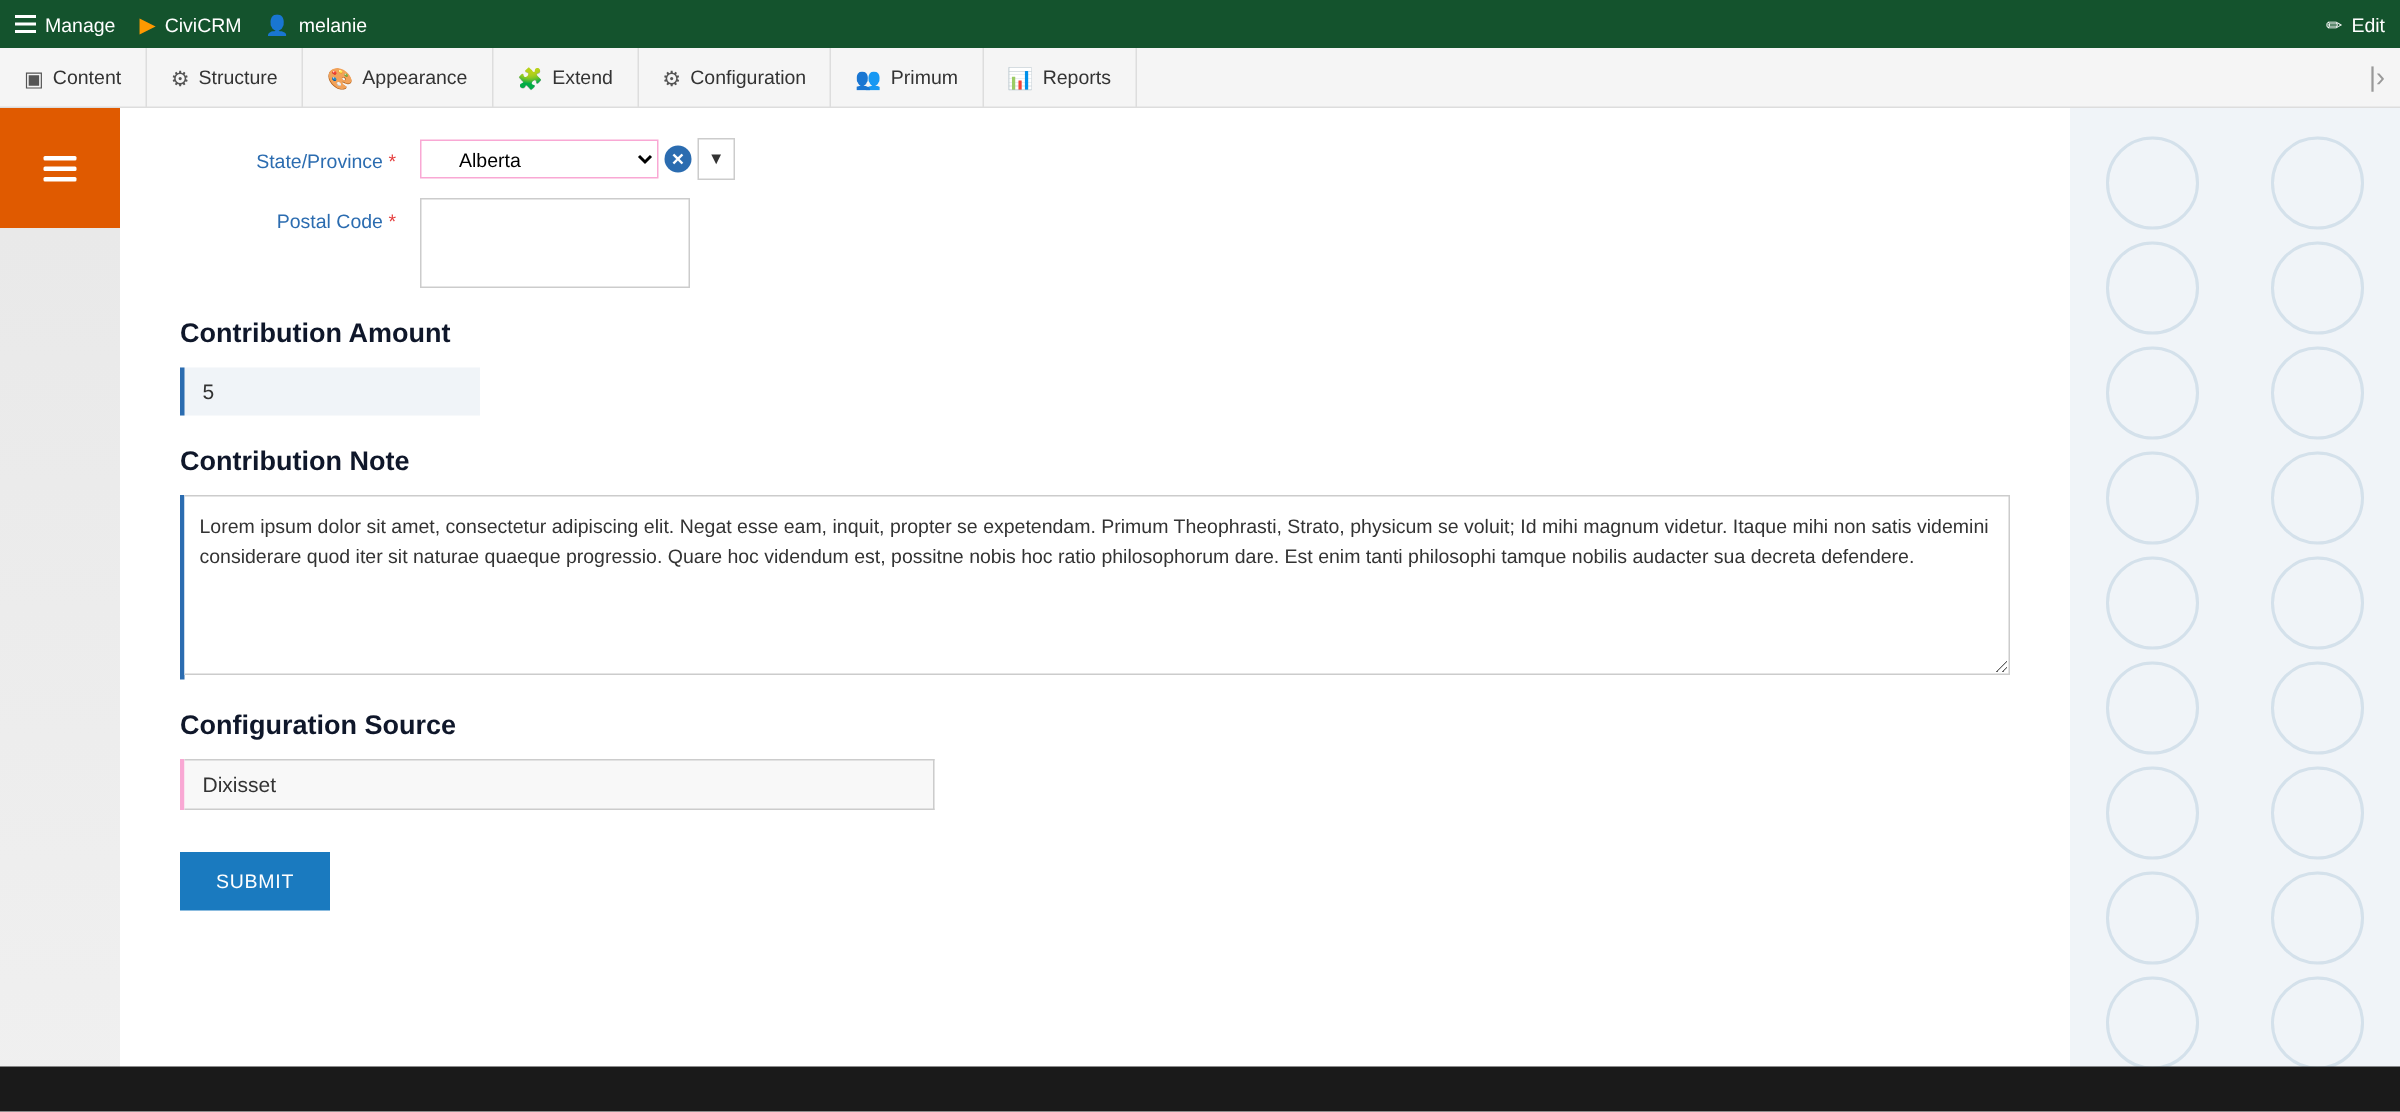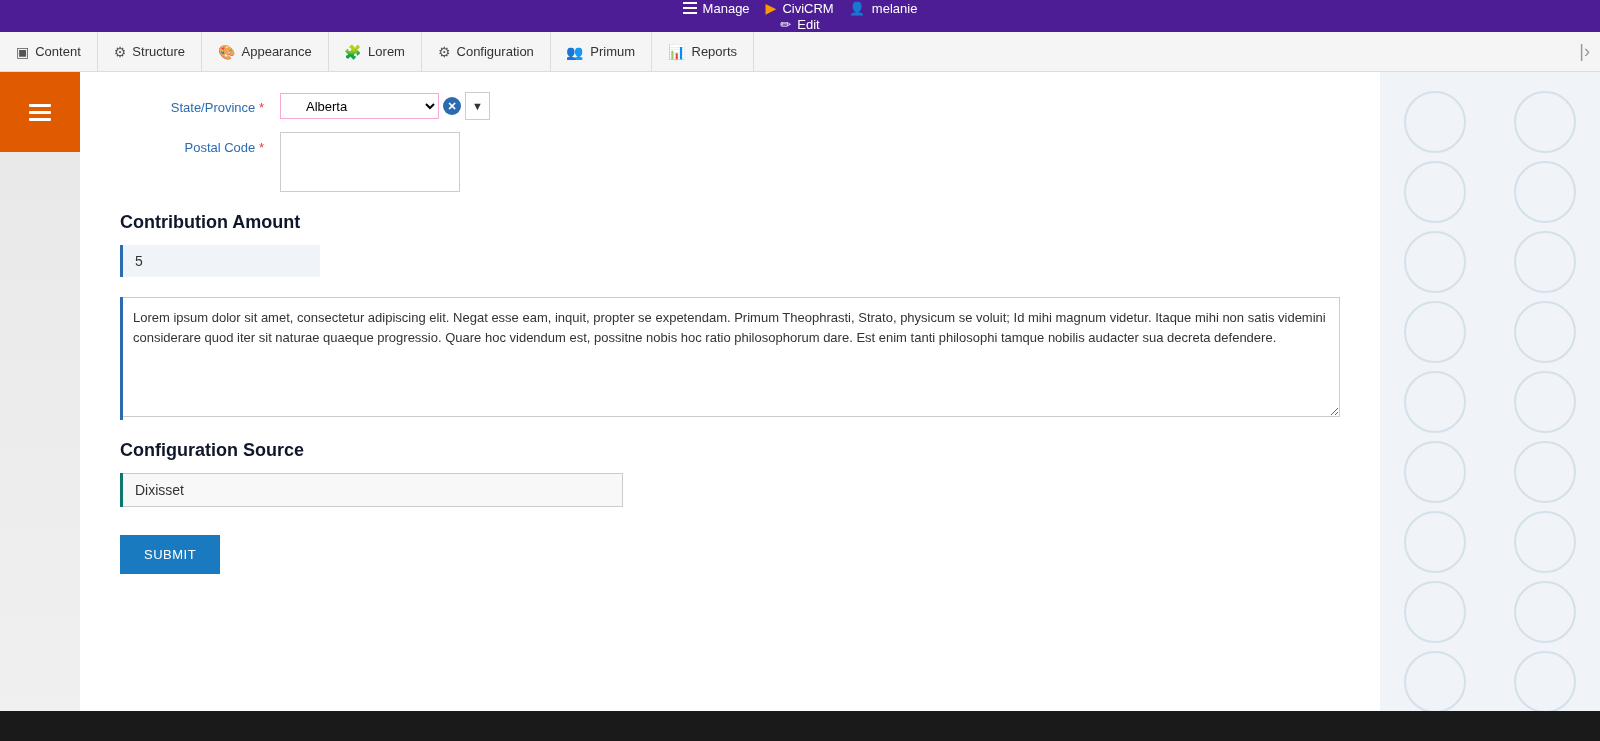--- a/index.html
+++ b/index.html
@@ -1,27 +1,26 @@
 <!DOCTYPE html>
 <html><head>
   <meta charset="utf-8">
   <style>
     * { margin: 0; padding: 0; box-sizing: border-box; }
     body { font-family: Arial, sans-serif; font-size: 14px; background: #fff; width: 1600px; height: 741px; overflow: hidden; }
 
     
     .top-bar {
-      background: #4c1d95;
+      background: #14532d;
       height: 32px;
       display: flex;
       align-items: center;
       justify-content: space-between;
       padding: 0 10px;
       color: #fff;
-      flex-direction: column;
     }
     .top-bar-left { display: flex; align-items: center; gap: 16px; }
     .top-bar-right { display: flex; align-items: center; gap: 8px; }
     .top-bar-item { display: flex; align-items: center; gap: 6px; font-size: 13px; cursor: pointer; color: #fff; }
 
     
     .nav-bar {
       background: #f5f5f5;
       border-bottom: 1px solid #ddd;
       height: 40px;
@@ -179,21 +178,21 @@
       font-size: 13px;
       color: #333;
       padding: 10px;
       resize: vertical;
       font-family: Arial, sans-serif;
       line-height: 1.5;
       background: #fff;
     }
 
     .contribution-source-wrapper {
-      border-left: 3px solid #0f766e;
+      border-left: 3px solid #f9a8d4;
       margin-bottom: 28px;
     }
     .contribution-source-input {
       width: 500px;
       border: 1px solid #ccc;
       border-left: none;
       padding: 8px 12px;
       font-size: 14px;
       color: #333;
       background: #f8f8f8;
@@ -259,21 +258,21 @@
   <div class="nav-item">
     <span class="nav-icon">⚙</span>
     <span>Structure</span>
   </div>
   <div class="nav-item">
     <span class="nav-icon">🎨</span>
     <span>Appearance</span>
   </div>
   <div class="nav-item">
     <span class="nav-icon">🧩</span>
-    <span>Lorem</span>
+    <span>Extend</span>
   </div>
   <div class="nav-item">
     <span class="nav-icon">⚙</span>
     <span>Configuration</span>
   </div>
   <div class="nav-item">
     <span class="nav-icon">👥</span>
     <span>Primum</span>
   </div>
   <div class="nav-item">
@@ -325,20 +324,21 @@
       <textarea class="postal-input" style=""></textarea>
     </div>
 
     
     <div class="section-title">Contribution Amount</div>
     <div class="contribution-amount-field">
       <span>5</span>
     </div>
 
     
+    <div class="section-title">Contribution Note</div>
     <div class="contribution-note-wrapper">
       <textarea class="contribution-note-textarea" style="">Lorem ipsum dolor sit amet, consectetur adipiscing elit. Negat esse eam, inquit, propter se expetendam. Primum Theophrasti, Strato, physicum se voluit; Id mihi magnum videtur. Itaque mihi non satis videmini considerare quod iter sit naturae quaeque progressio. Quare hoc videndum est, possitne nobis hoc ratio philosophorum dare. Est enim tanti philosophi tamque nobilis audacter sua decreta defendere.</textarea>
     </div>
 
     
     <div class="section-title">Configuration Source</div>
     <div class="contribution-source-wrapper">
       <input type="text" class="contribution-source-input" value="Dixisset" style="">
     </div>
 

